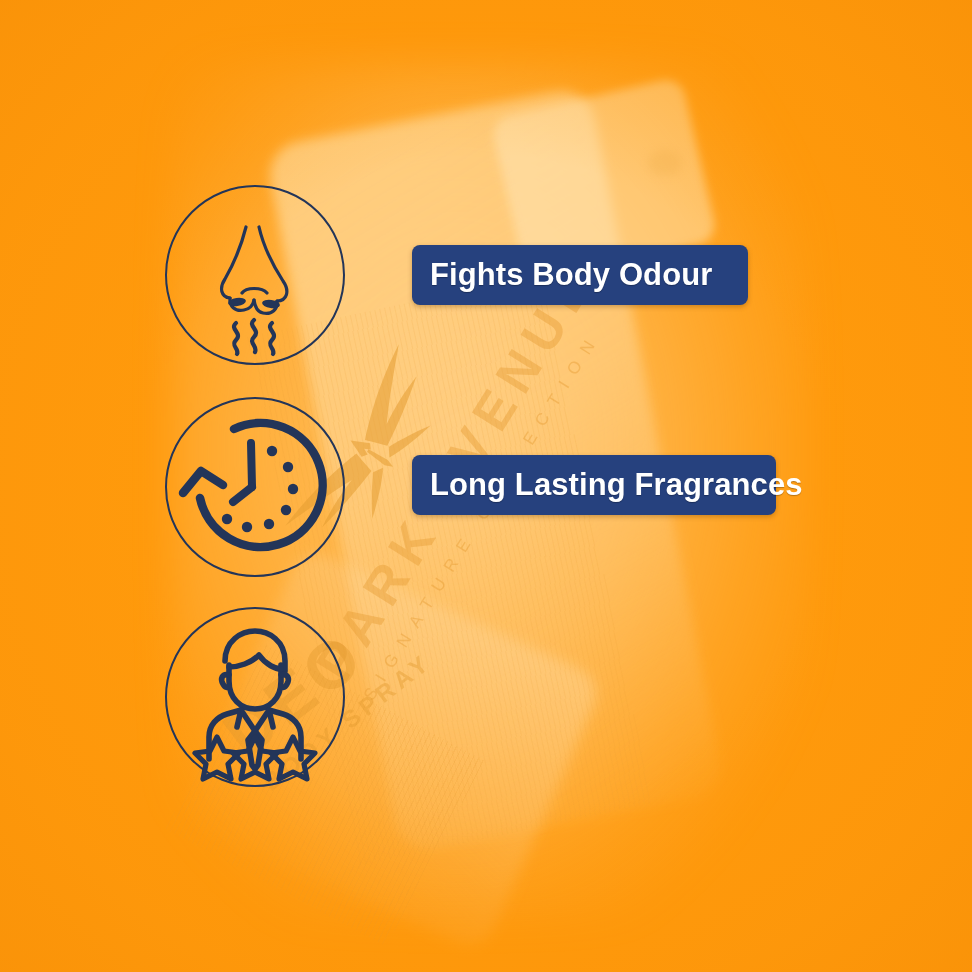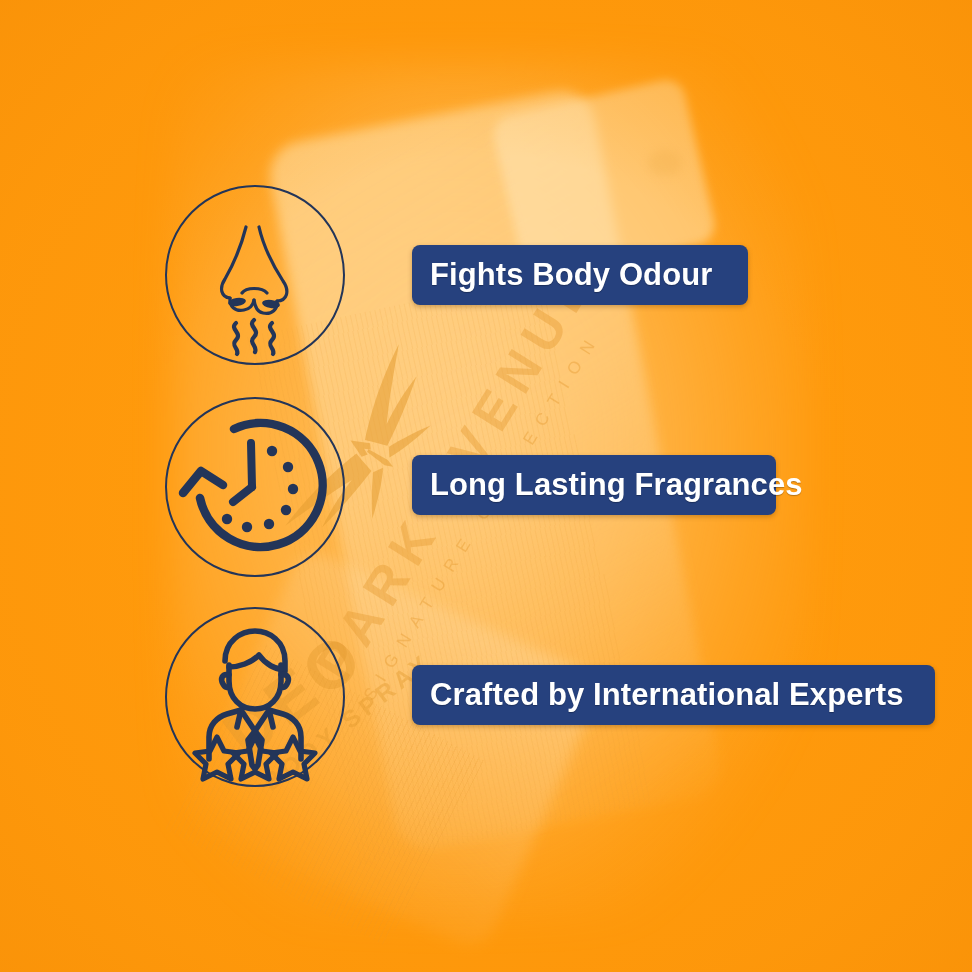--- a/index.html
+++ b/index.html
@@ -398,19 +398,16 @@
           </g>
 
           <g fill="none" stroke="#233559" stroke-width="5.2" stroke-linejoin="round">
             <path d="M50 128 L57 142 L72 144 L61 155 L64 170 L50 163 L36 170 L39 155 L28 144 L43 142 Z"></path>
             <path d="M88 128 L95 142 L110 144 L99 155 L102 170 L88 163 L74 170 L77 155 L66 144 L81 142 Z"></path>
             <path d="M126 128 L133 142 L148 144 L137 155 L140 170 L126 163 L112 170 L115 155 L104 144 L119 142 Z"></path>
           </g>
         </svg>
       </div>
 
-      <div class="badge badge-3">
-        <span class="badge-text">Crafted by International Experts</span>
-      </div>
     </div>
 
   </div>
 </div>
 
 </body></html>

